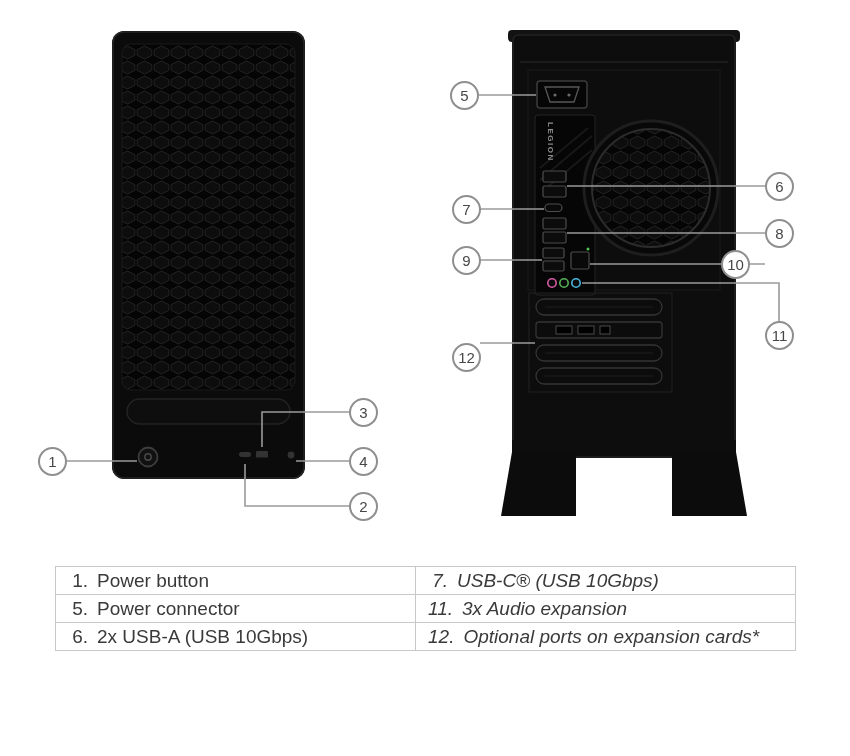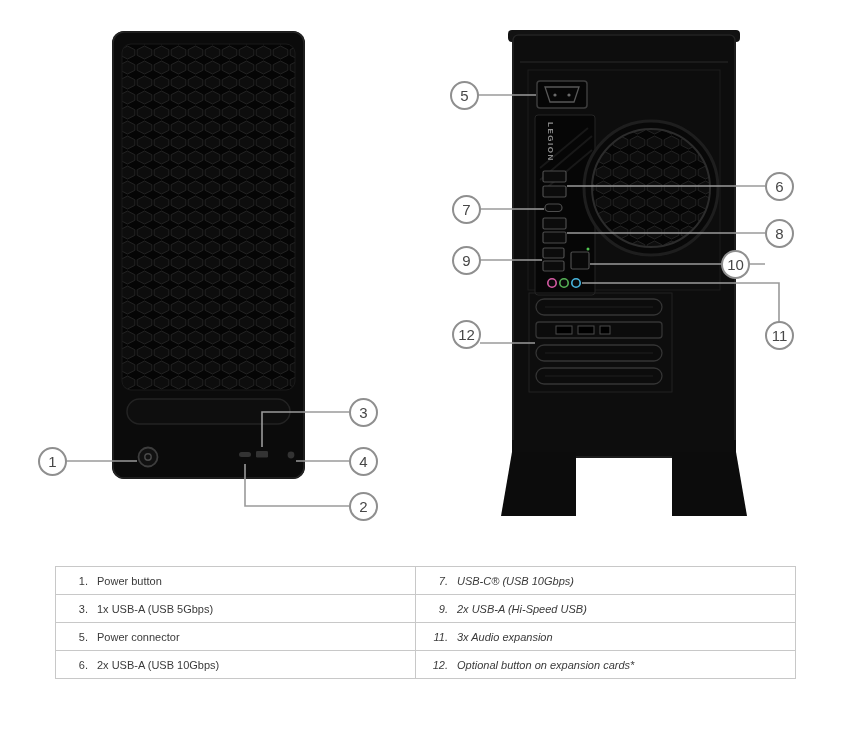--- a/index.html
+++ b/index.html
@@ -21,21 +21,21 @@
     z-index:3;
   }
   table.legend {
     border-collapse:collapse; table-layout:fixed;
     margin:26px 0 0 55px; width:740px;
     background:#fff;
   }
   table.legend td {
     border:1px solid #c8c8c8;
     height:28px; padding:2px 4px 2px 12px;
-    font-size:11px; color:#3a3a3a;
+    font-size:19px; color:#3a3a3a;
     vertical-align:middle; white-space:nowrap;
   }
   td.col-left { width:360px; }
   td.col-right { width:380px;font-style:italic; }
   .num { display:inline-block; min-width:20px; text-align:right; margin-right:9px; }
   .rear-brand { fill:#8e8e8e; font-family:"Liberation Sans", sans-serif; font-size:8px; font-weight:bold; letter-spacing:1.5px; }
 </style>
 </head>
 <body>
 
@@ -153,53 +153,45 @@
     <div class="callout" style="left:349px; top:492px">2</div>
     <div class="callout" style="left:349px; top:398px">3</div>
     <div class="callout" style="left:349px; top:447px">4</div>
     <div class="callout" style="left:450px; top:81px">5</div>
     <div class="callout" style="left:765px; top:172px">6</div>
     <div class="callout" style="left:452px; top:195px">7</div>
     <div class="callout" style="left:765px; top:219px">8</div>
     <div class="callout" style="left:452px; top:246px">9</div>
     <div class="callout" style="left:721px; top:250px">10</div>
     <div class="callout" style="left:765px; top:321px">11</div>
-    <div class="callout" style="left:452px; top:320px">12</div>
+    <div class="callout" style="left:452px; top:343px">12</div>
   </div>
 
   <table class="legend">
     <tbody>
       <tr>
         <td class="col-left">
           <span class="num">1.</span><span class="lbl">Power button</span>
         </td>
         <td class="col-right">
           <span class="num">7.</span><span class="lbl">USB-C® (USB 10Gbps)</span>
-        </td>
-      </tr>
-      <tr>
-        <td class="col-left">
-          <span class="num">3.</span><span class="lbl">1x USB-A (USB 5Gbps)</span>
-        </td>
-        <td class="col-right">
-          <span class="num">9.</span><span class="lbl">2x USB-A (Hi-Speed USB)</span>
         </td>
       </tr>
       <tr>
         <td class="col-left">
           <span class="num">5.</span><span class="lbl">Power connector</span>
         </td>
         <td class="col-right">
           <span class="num">11.</span><span class="lbl">3x Audio expansion</span>
         </td>
       </tr>
       <tr>
         <td class="col-left">
           <span class="num">6.</span><span class="lbl">2x USB-A (USB 10Gbps)</span>
         </td>
         <td class="col-right">
-          <span class="num">12.</span><span class="lbl">Optional button on expansion cards*</span>
+          <span class="num">12.</span><span class="lbl">Optional ports on expansion cards*</span>
         </td>
       </tr>
     </tbody>
   </table>
 
 </div>
 
 </body></html>

